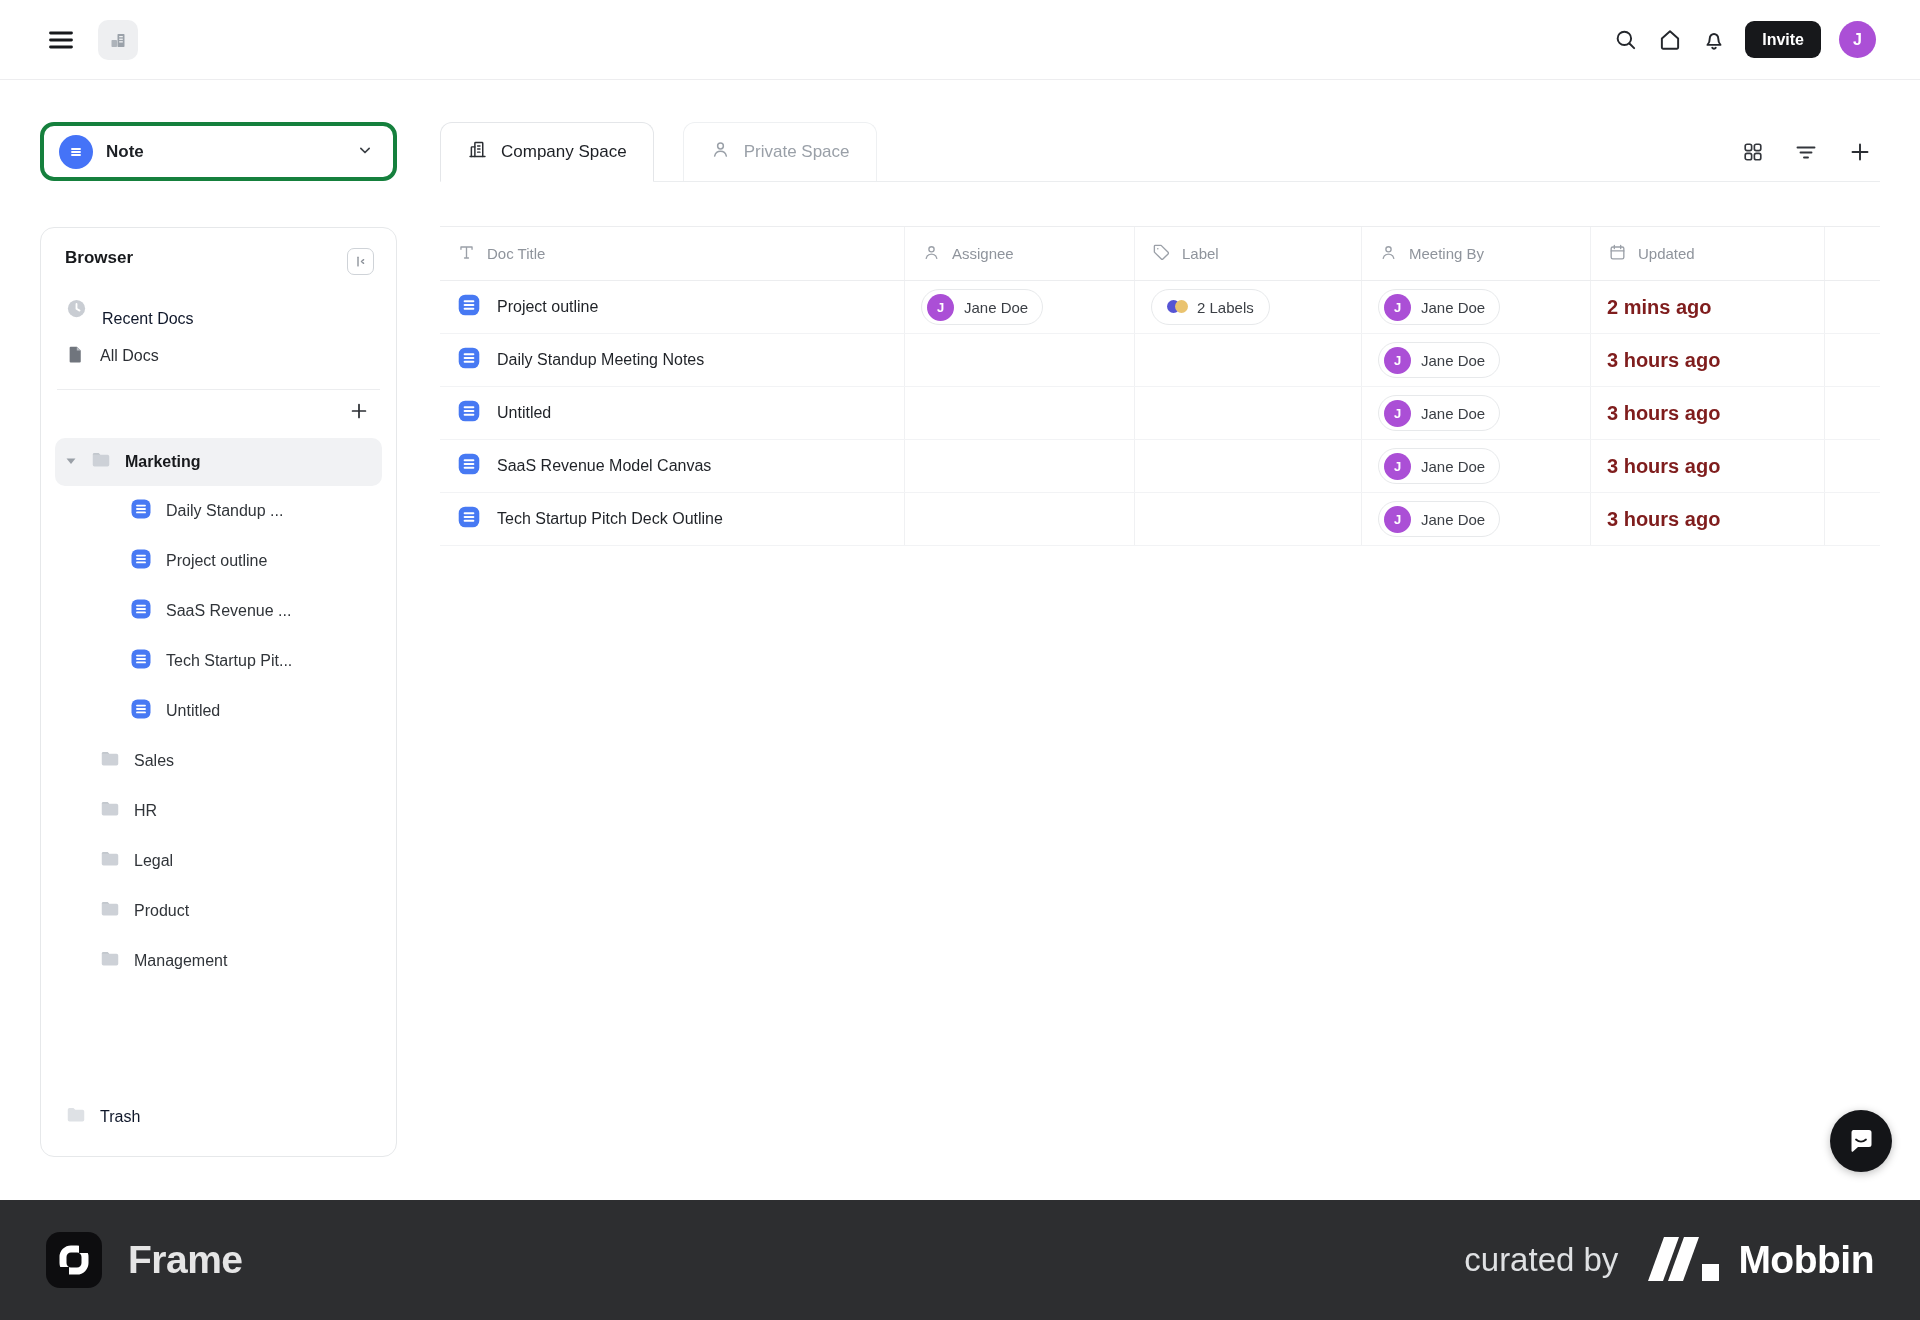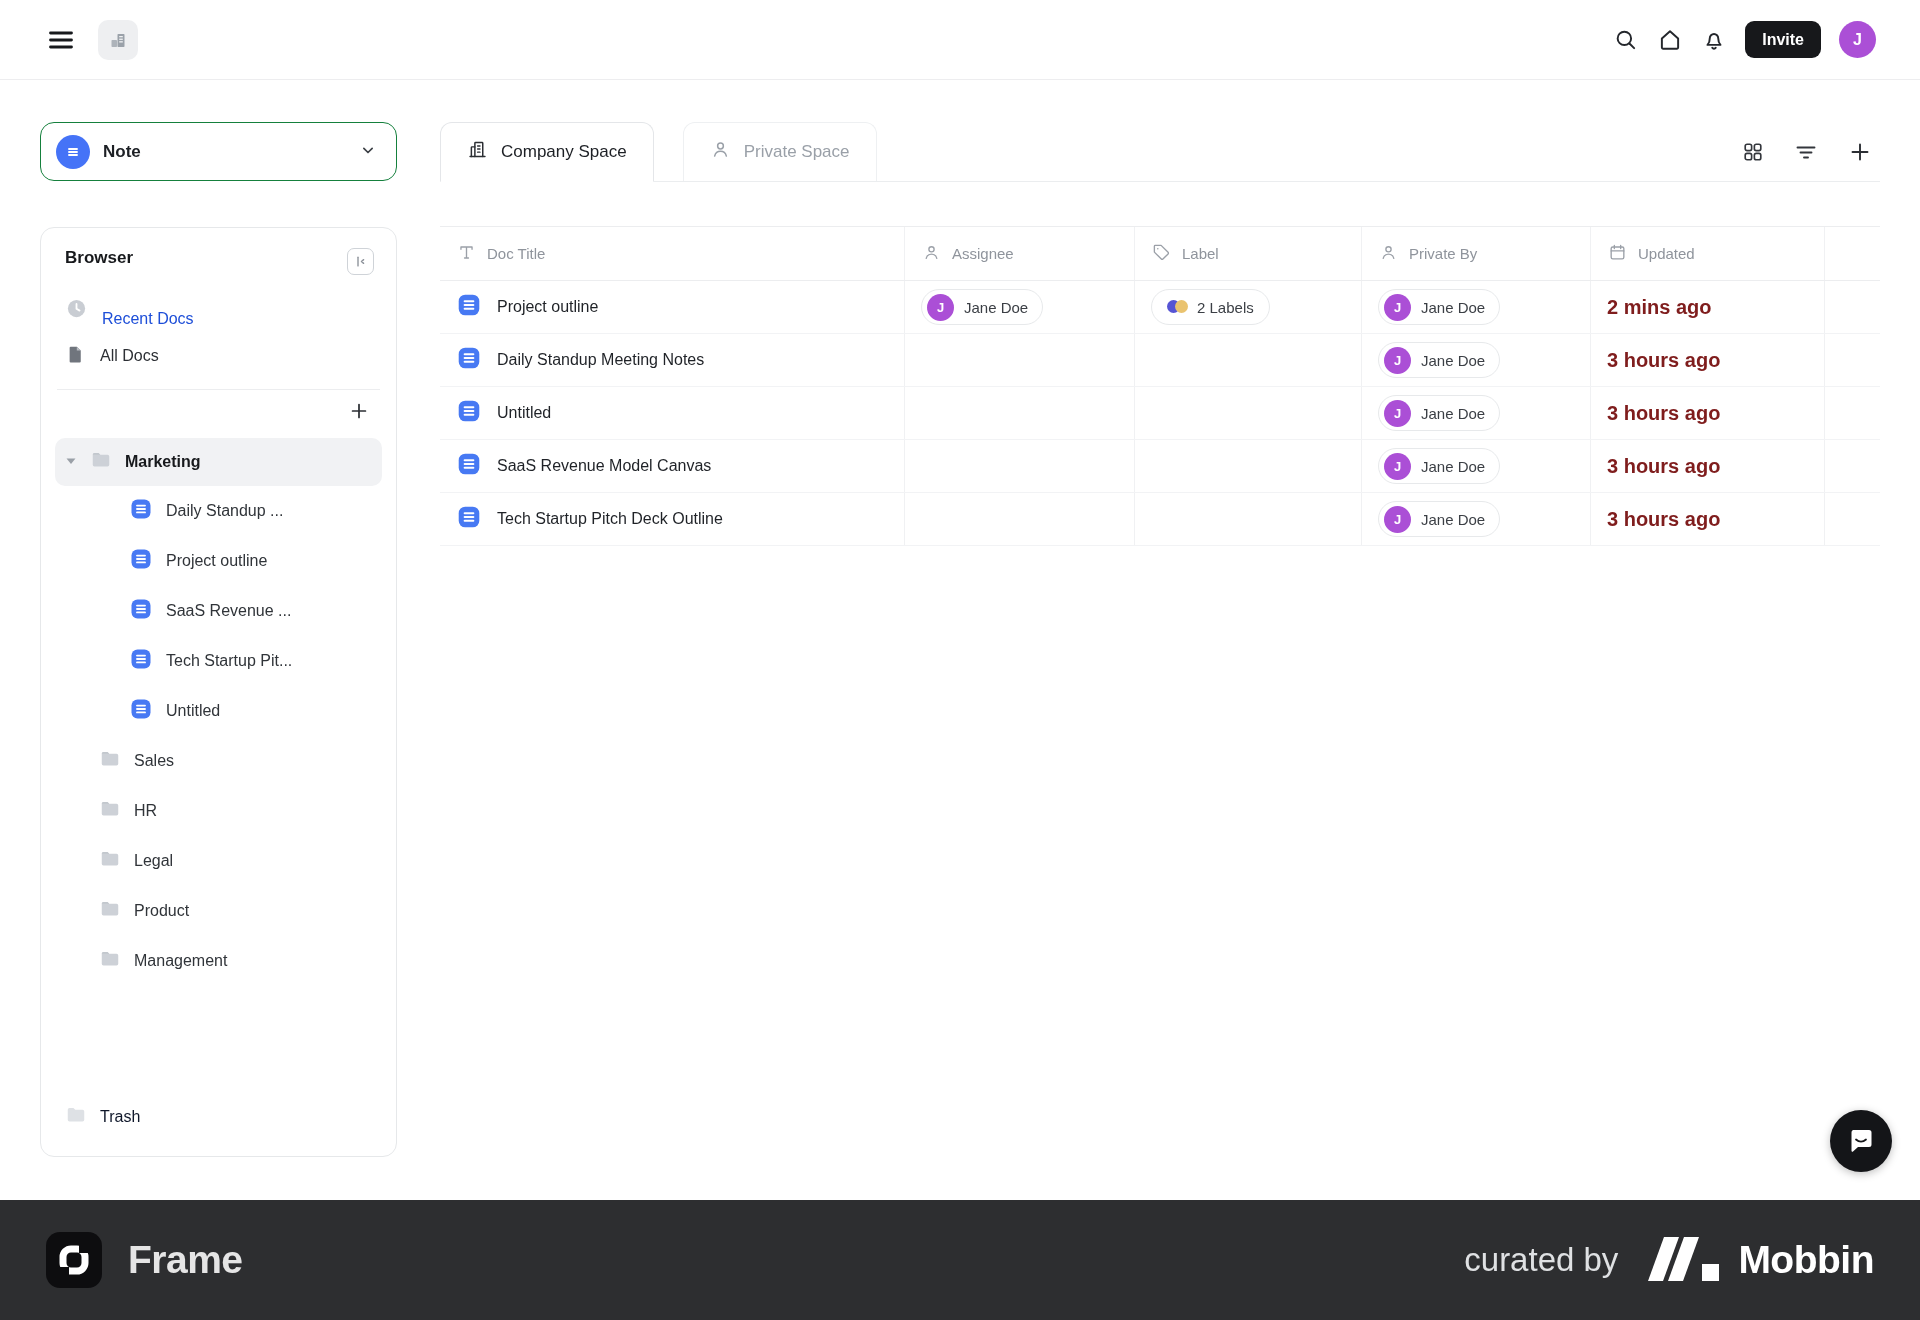--- a/index.html
+++ b/index.html
@@ -9,31 +9,31 @@
   .topbar { height:80px; display:flex; align-items:center; padding:0 44px; border-bottom:1px solid #ededef; background:#fff; }
   .icon-btn { background:none; border:none; cursor:pointer; display:flex; align-items:center; justify-content:center; }
   .hamburger { width:34px; height:34px; }
   .ws-btn { width:40px; height:40px; border-radius:10px; background:#eeeff1; margin-left:20px; }
   .top-right { margin-left:auto; display:flex; gap:18px; }
   .invite-btn { height:37px; padding:0 17px; border:none; border-radius:9px; background:#17181b; color:#fff; font-size:16px; font-weight:600; cursor:pointer; font-family:inherit; }
   .avatar { width:37px; height:37px; border-radius:50%; background:#ab4fd6; color:#fff; display:flex; align-items:center; justify-content:center; font-size:16px; font-weight:600; cursor:pointer; border:none; }
 
   
   .sidebar { position:absolute; left:40px; top:122px; width:357px; }
-  .note-card { height:59px; border:1px solid #15803d; border-radius:14px; display:flex; align-items:center; gap:13px; padding:0 18px 0 15px; cursor:pointer; background:#fff; }
+  .note-card { height:59px; border:4px solid #15803d; border-radius:14px; display:flex; align-items:center; gap:13px; padding:0 18px 0 15px; cursor:pointer; background:#fff; }
   .note-ball { width:34px; height:34px; border-radius:50%; background:#4573f7; display:flex; align-items:center; justify-content:center; flex:none; }
   .note-label { flex:1; font-size:17px; font-weight:600; color:#1d2025; }
 
   .browser-card { margin-top:46px; height:930px; border:1px solid #e6e8ea; border-radius:14px; padding:18px 14px 14px; display:flex; flex-direction:column; background:#fff; }
   .browser-head { display:flex; align-items:flex-start; justify-content:space-between; padding:2px 8px 12px 10px; }
   .browser-title { font-size:17px; font-weight:700; color:#17191c; }
   .collapse-btn { width:27px; height:27px; border:1.5px solid #cfd3d8; border-radius:7px; background:#fff; }
   .side-item { height:46px; display:flex; align-items:center; gap:14px; padding:0 10px; border-radius:10px; font-size:16px; cursor:pointer; }
   .side-item .lbl { color:#2c2f34; }
-  .side-item.dim .lbl { color:#1d4ed8;margin-top:18px; }
+  .side-item.dim .lbl { color:#0f172a;margin-top:18px; }
   .side-div { height:1px; background:#ecedef; margin:10px 2px 4px; }
   .add-row { height:34px; display:flex; align-items:center; justify-content:flex-end; padding:0 12px; }
   .tree-item { height:50px; display:flex; align-items:center; gap:13px; border-radius:10px; font-size:16px; color:#303439; cursor:pointer; }
   .tree-root { height:48px; background:#f1f2f4; padding:0 10px; margin-top:10px; font-weight:600; color:#17191c; }
   .tree-doc { padding-left:74px; }
   .tree-folder { padding-left:44px; }
   .spacer { flex:1; }
   .trash { padding-left:10px; color:#0f172a; }
 
   
@@ -340,21 +340,21 @@
         </span>
         <span>Label</span>
       </div>
       <div class="th">
         <span>
           <svg width="19" height="19" viewBox="0 0 24 24" fill="none" stroke="#9ba0a8" stroke-width="1.7" stroke-linecap="round">
               <circle cx="12" cy="8" r="3.3"></circle>
               <path d="M5.3 19.5c.9-3.6 3.2-5.4 6.7-5.4s5.8 1.8 6.7 5.4"></path>
             </svg>
         </span>
-        <span>Private By</span>
+        <span>Meeting By</span>
       </div>
       <div class="th">
         <span>
           <svg width="19" height="19" viewBox="0 0 24 24" fill="none" stroke="#9ba0a8" stroke-width="1.7" stroke-linecap="round">
               <rect x="4" y="5" width="16" height="15" rx="2"></rect>
               <path d="M8 3v4M16 3v4M4 10h16"></path>
             </svg>
         </span>
         <span>Updated</span>
       </div>

